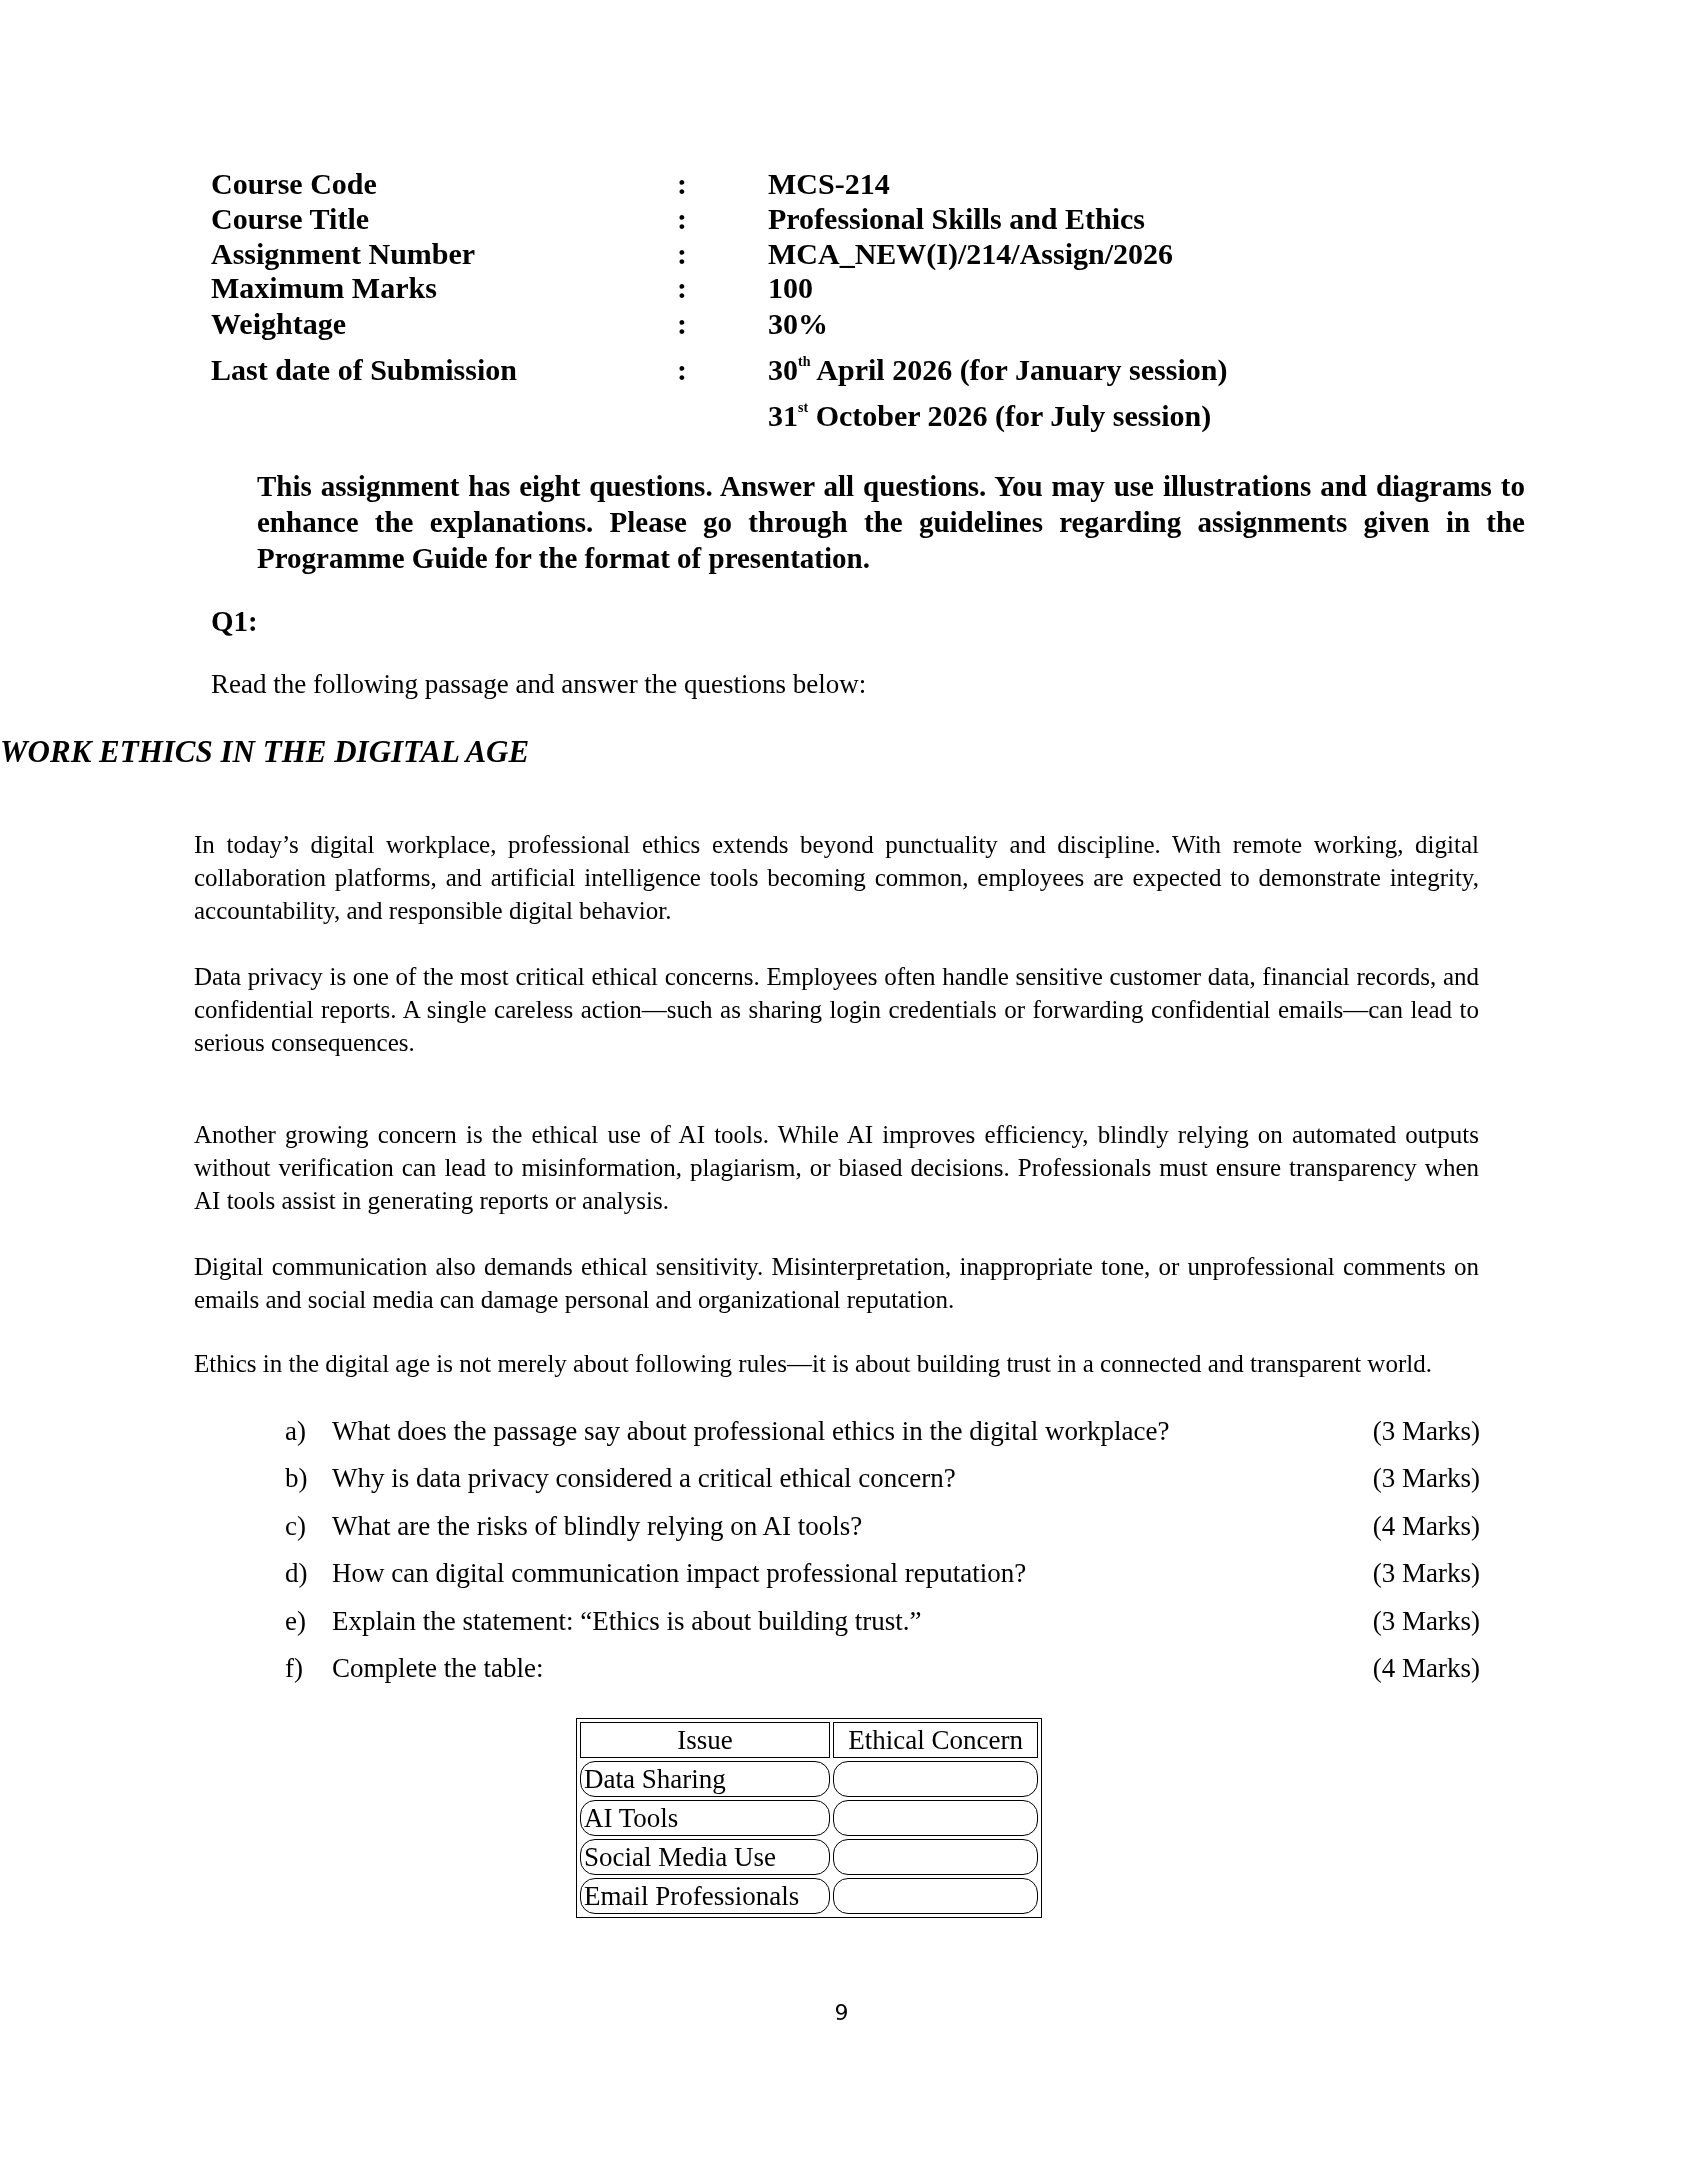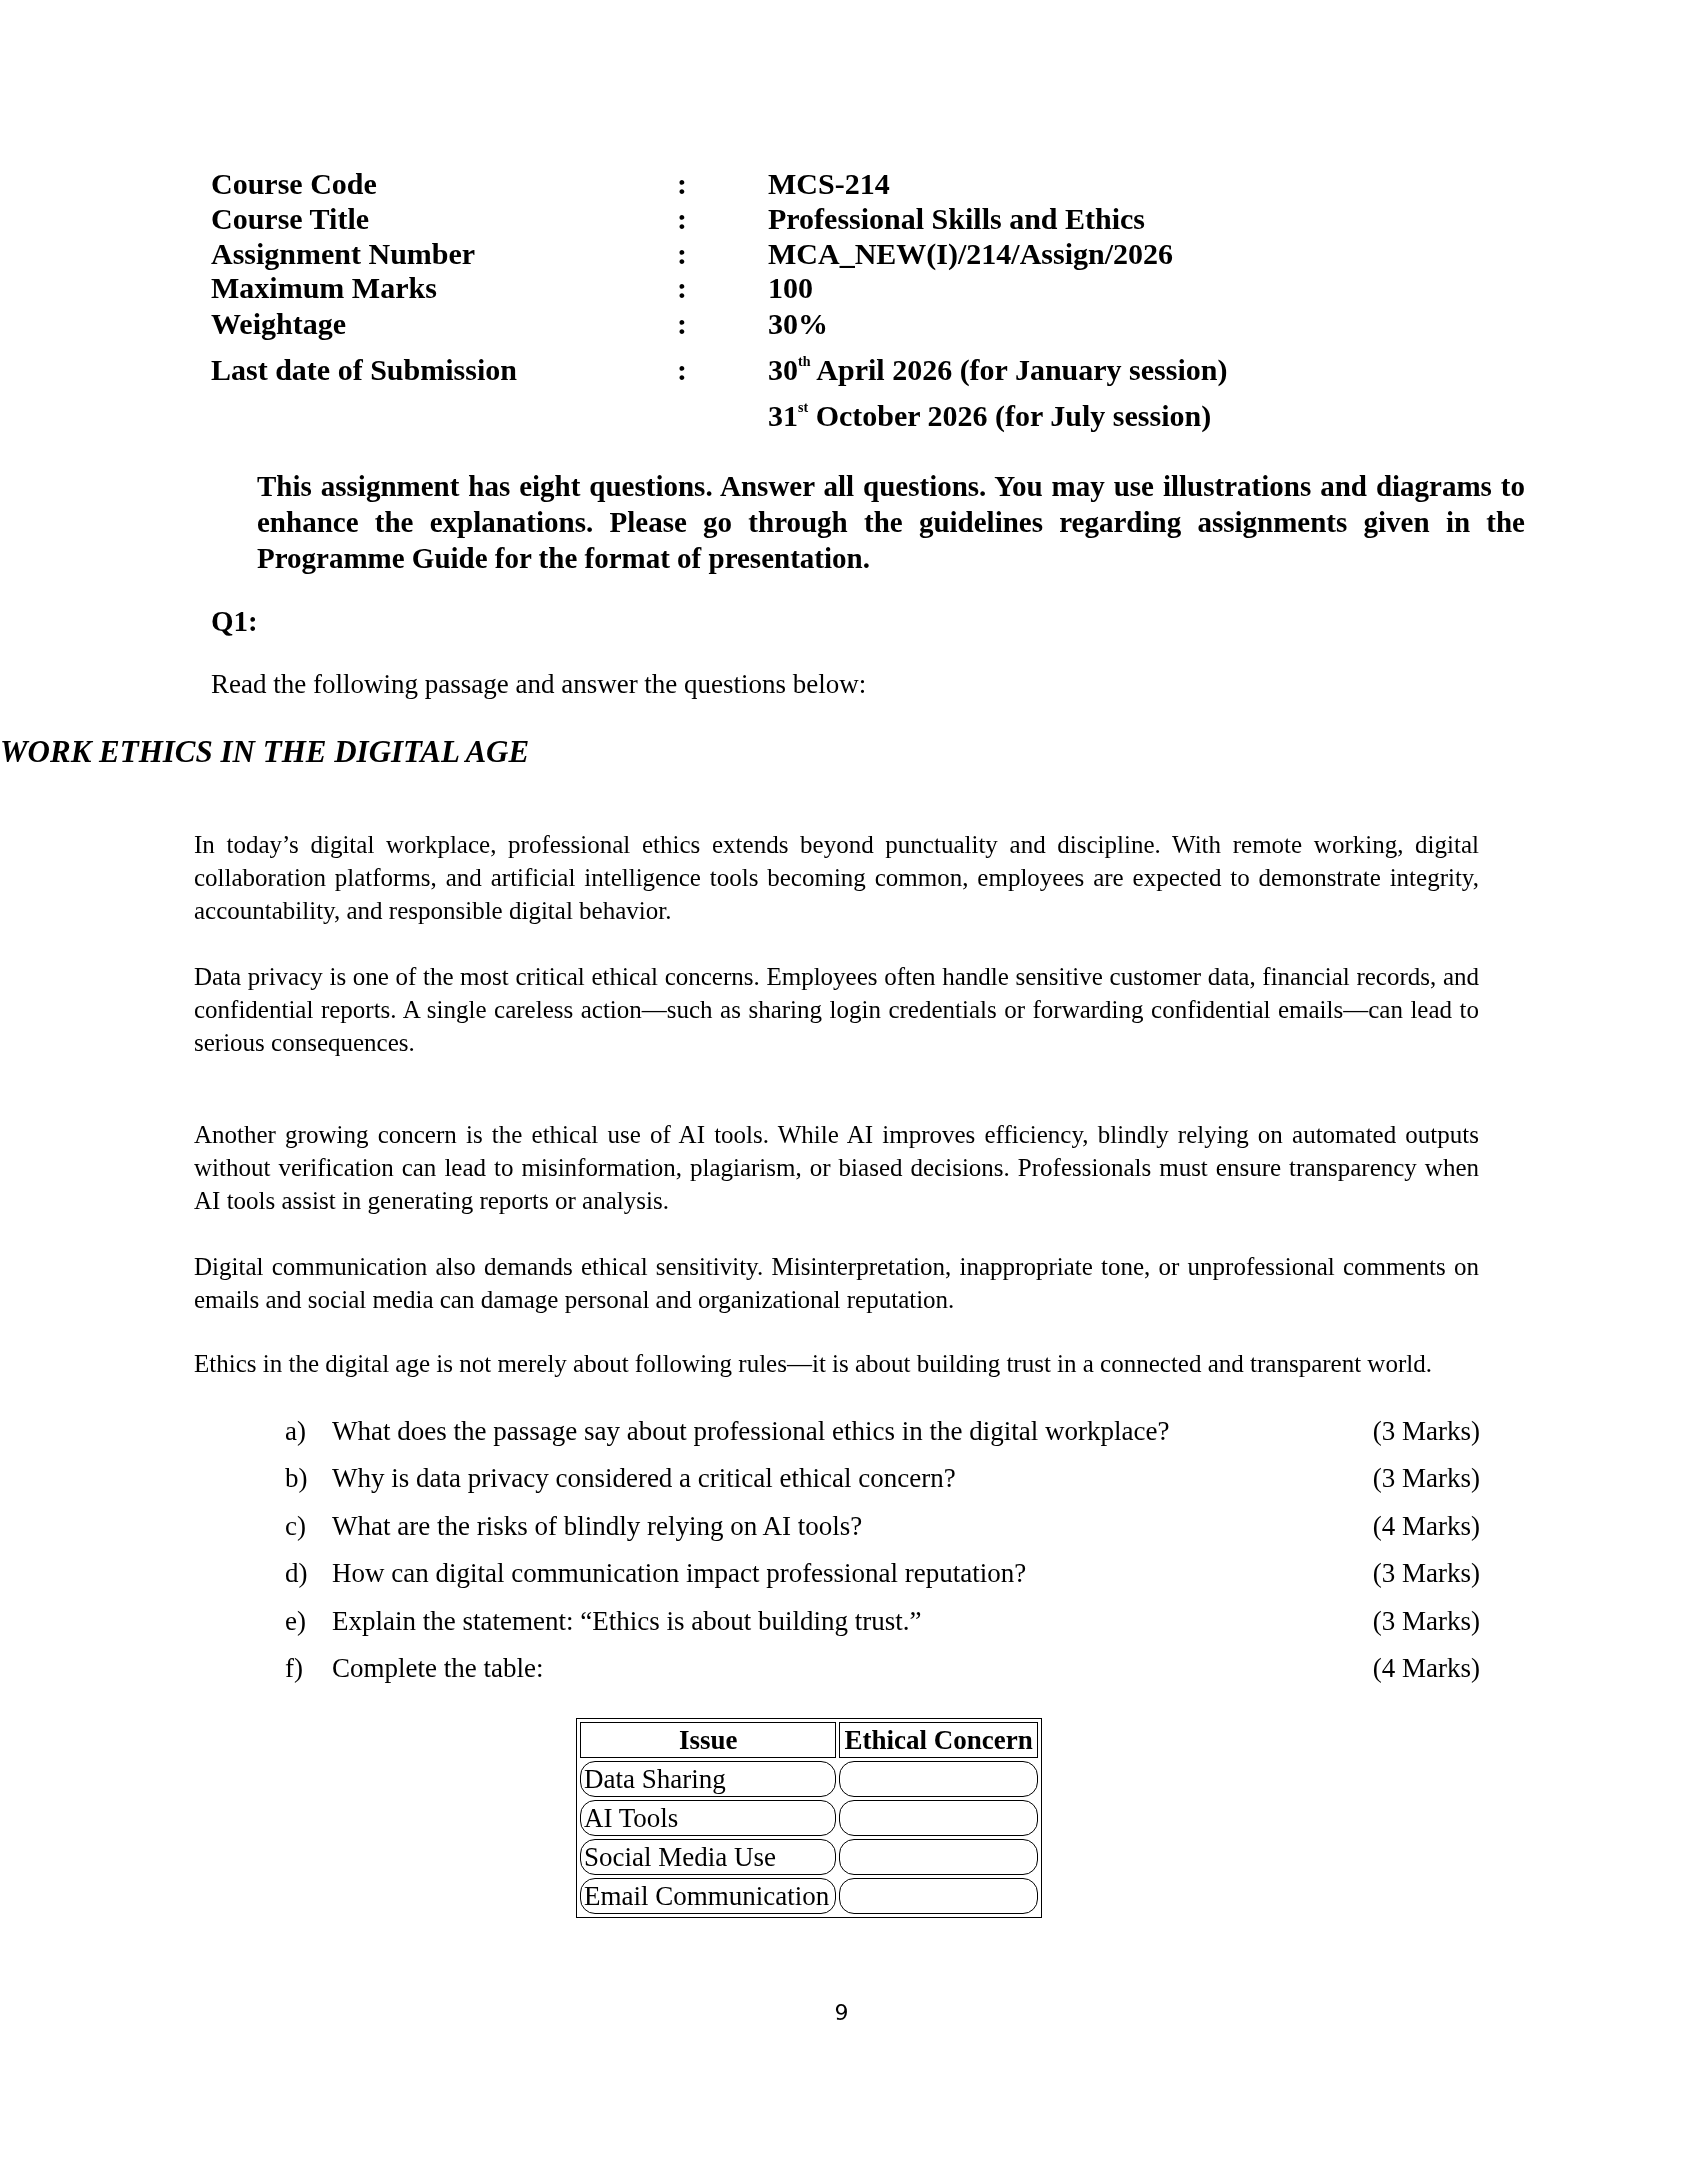--- a/index.html
+++ b/index.html
@@ -14,21 +14,21 @@
   .q1 { left: 211px; font-weight: bold; font-size: 29px; }
   .read { left: 211px; font-size: 27px; }
   .title { left: 0; width: 1683px; text-align: left; font-weight: bold; font-style: italic; font-size: 31px; }
   .para { left: 194px; width: 1285px; font-size: 25px; line-height: 33px; text-align: justify; margin-top: 28px; }
   .qrow { left: 285px; width: 1195px; font-size: 27px; height: 34px; }
   .qrow .ql { position: absolute; left: 0; top: 0; }
   .qrow .qt { position: absolute; left: 47px; top: 0; white-space: nowrap; }
   .qrow .qm { position: absolute; right: 0; top: 0; font-weight: normal; white-space: nowrap; }
   table.concern { position: absolute; left: 576px; top: 1718px; width: 466px; border: 1.5px solid #000; border-collapse: separate; border-spacing: 3px; font-family: "Liberation Serif", serif; font-size: 27px; }
   table.concern td, table.concern th { border: 1.5px solid #000; padding: 0 3px; height: 34px; line-height: 34px; white-space: nowrap; }
-  table.concern th { font-weight: bold; text-align: center; }
+  table.concern th { font-weight: normal; text-align: center; }
   table.concern td { text-align: left; border-radius: 15px; }
   .pagenum { left: 0; width: 1683px; text-align: center; font-family: "DejaVu Sans", sans-serif; font-size: 22px; top: 2000px; }
 </style>
 </head>
 <body>
 
 <div>
   <div class="abs hdr hdr-label" style="top:166px">Course Code</div>
   <div class="abs hdr hdr-colon" style="top:166px">:</div>
   <div class="abs hdr hdr-value" style="top:166px">MCS-214</div>
@@ -110,20 +110,20 @@
   </tr>
   <tr>
     <td>AI Tools</td>
     <td></td>
   </tr>
   <tr>
     <td>Social Media Use</td>
     <td></td>
   </tr>
   <tr>
-    <td>Email Communication</td>
+    <td>Email Professionals</td>
     <td></td>
   </tr>
 </tbody>
   </table>
 
 <div class="abs pagenum">9</div>
 
 
 </body></html>

